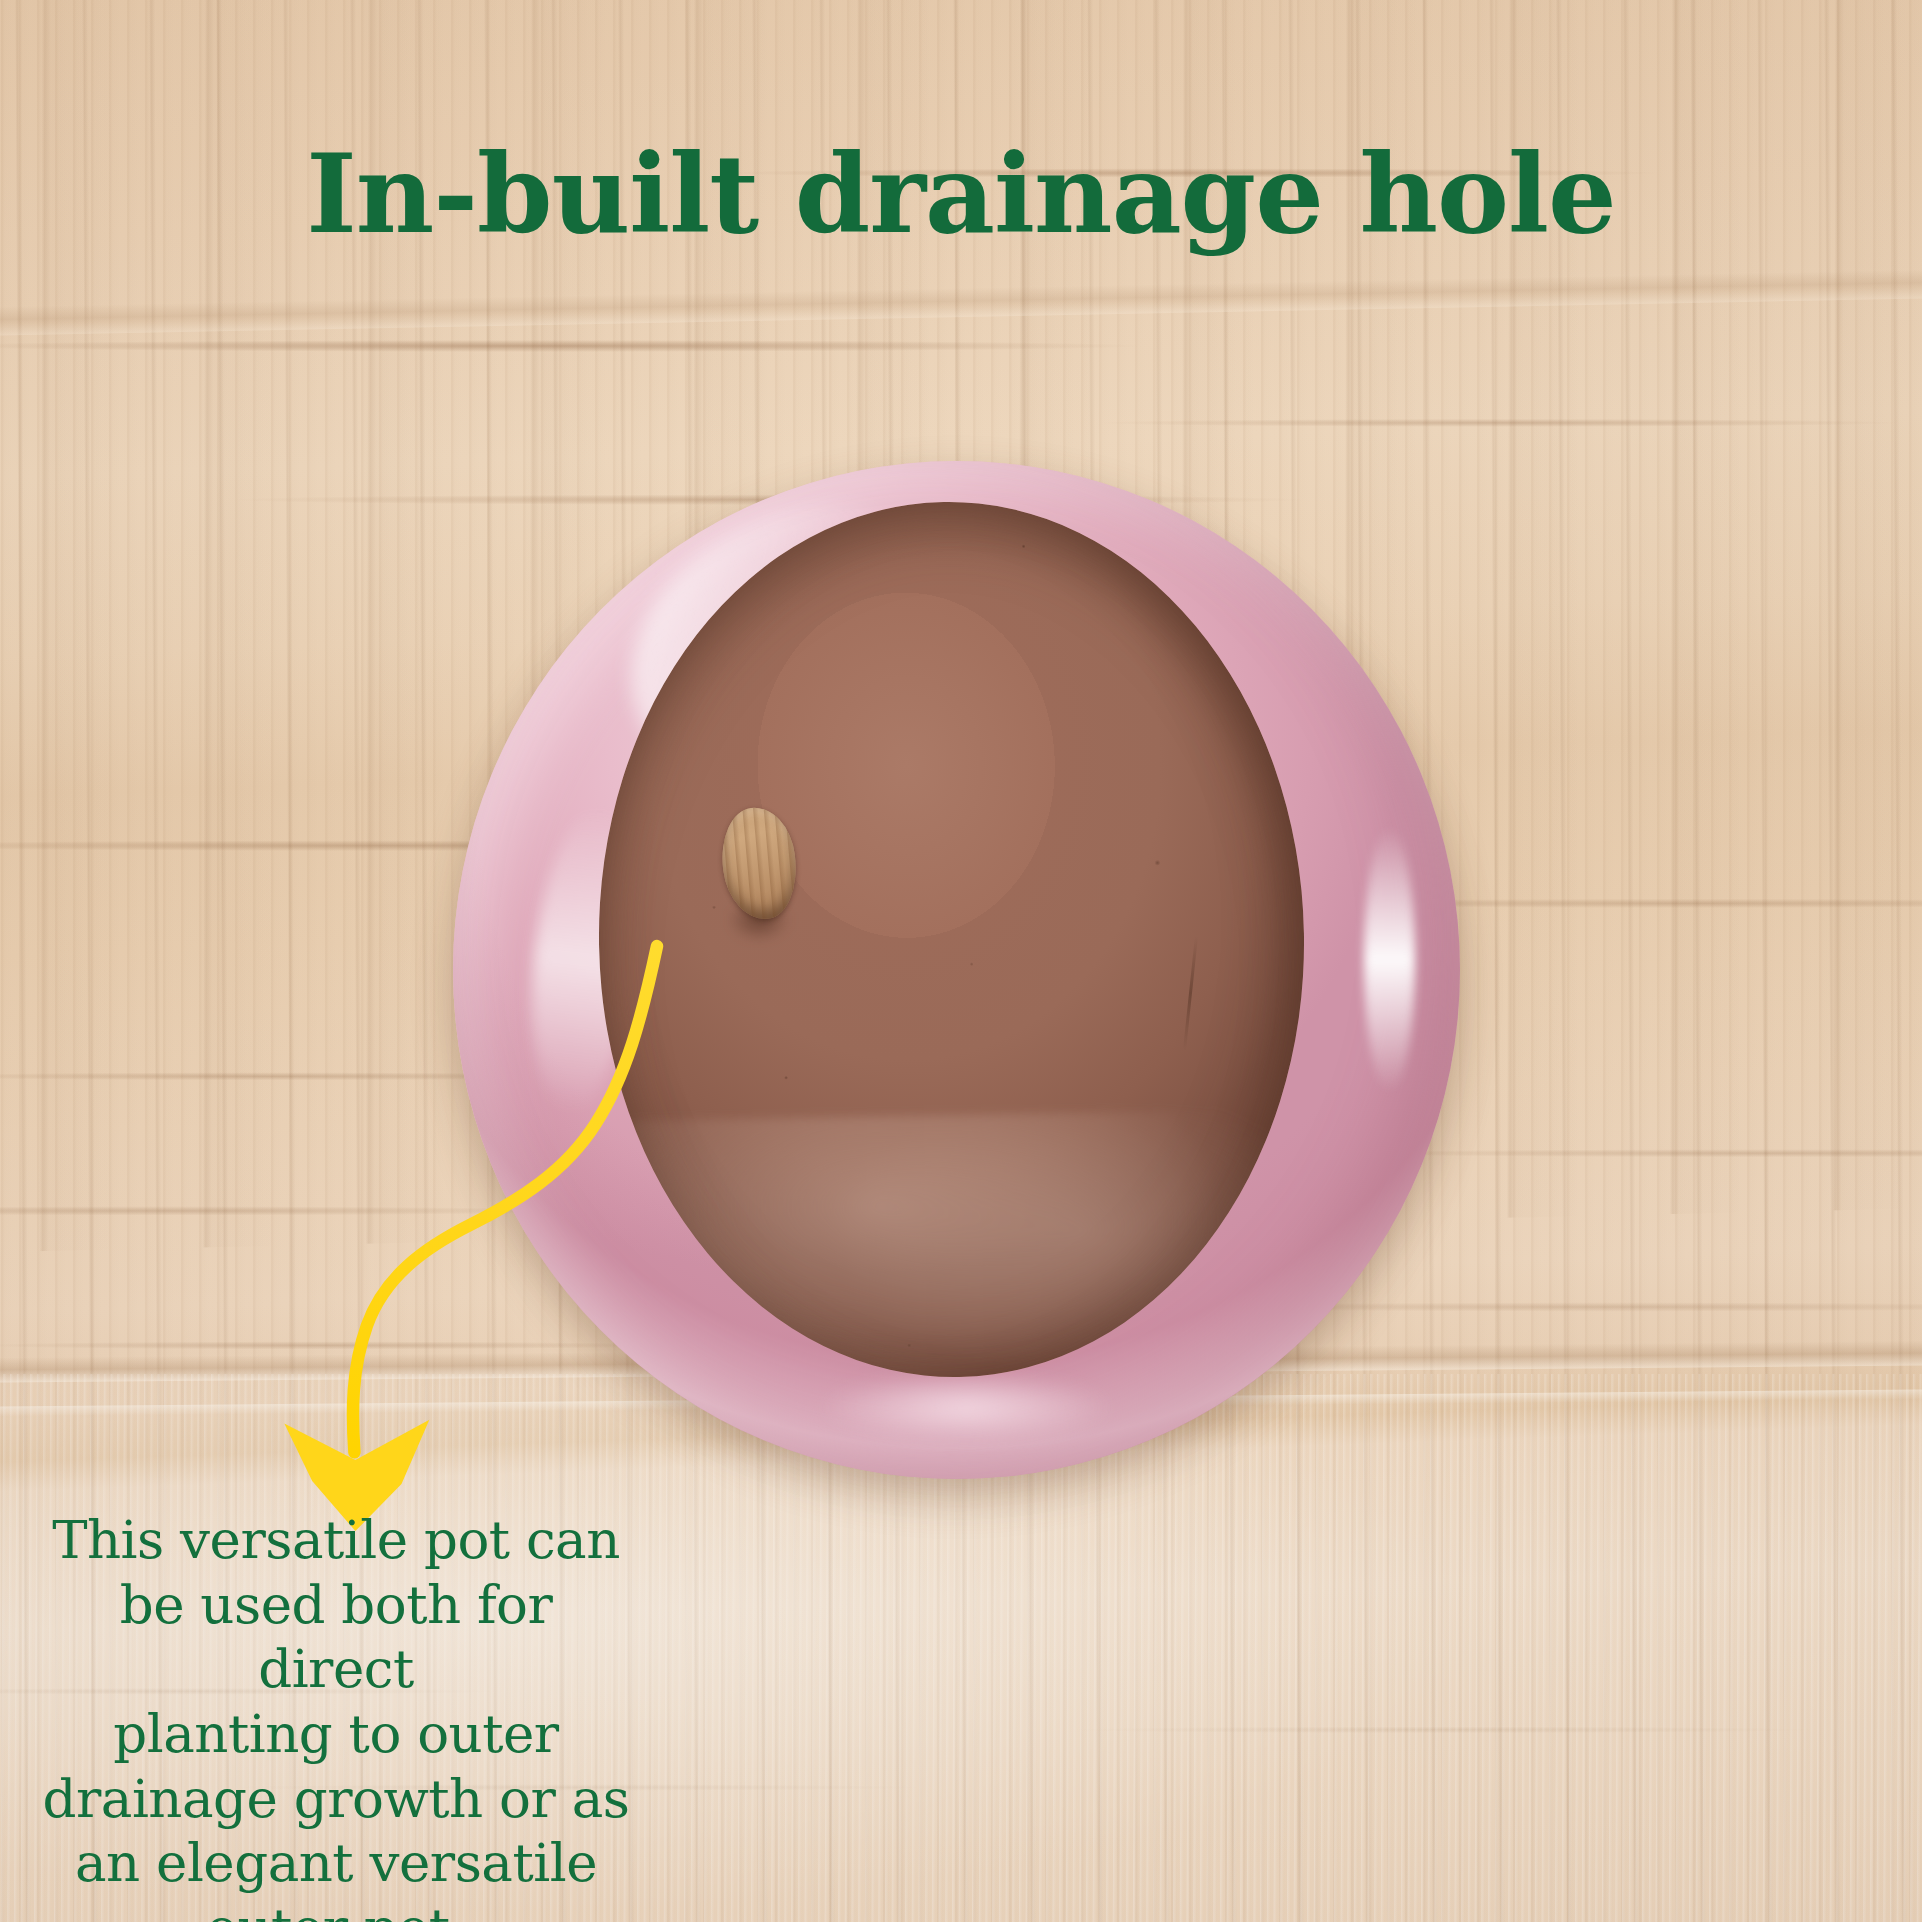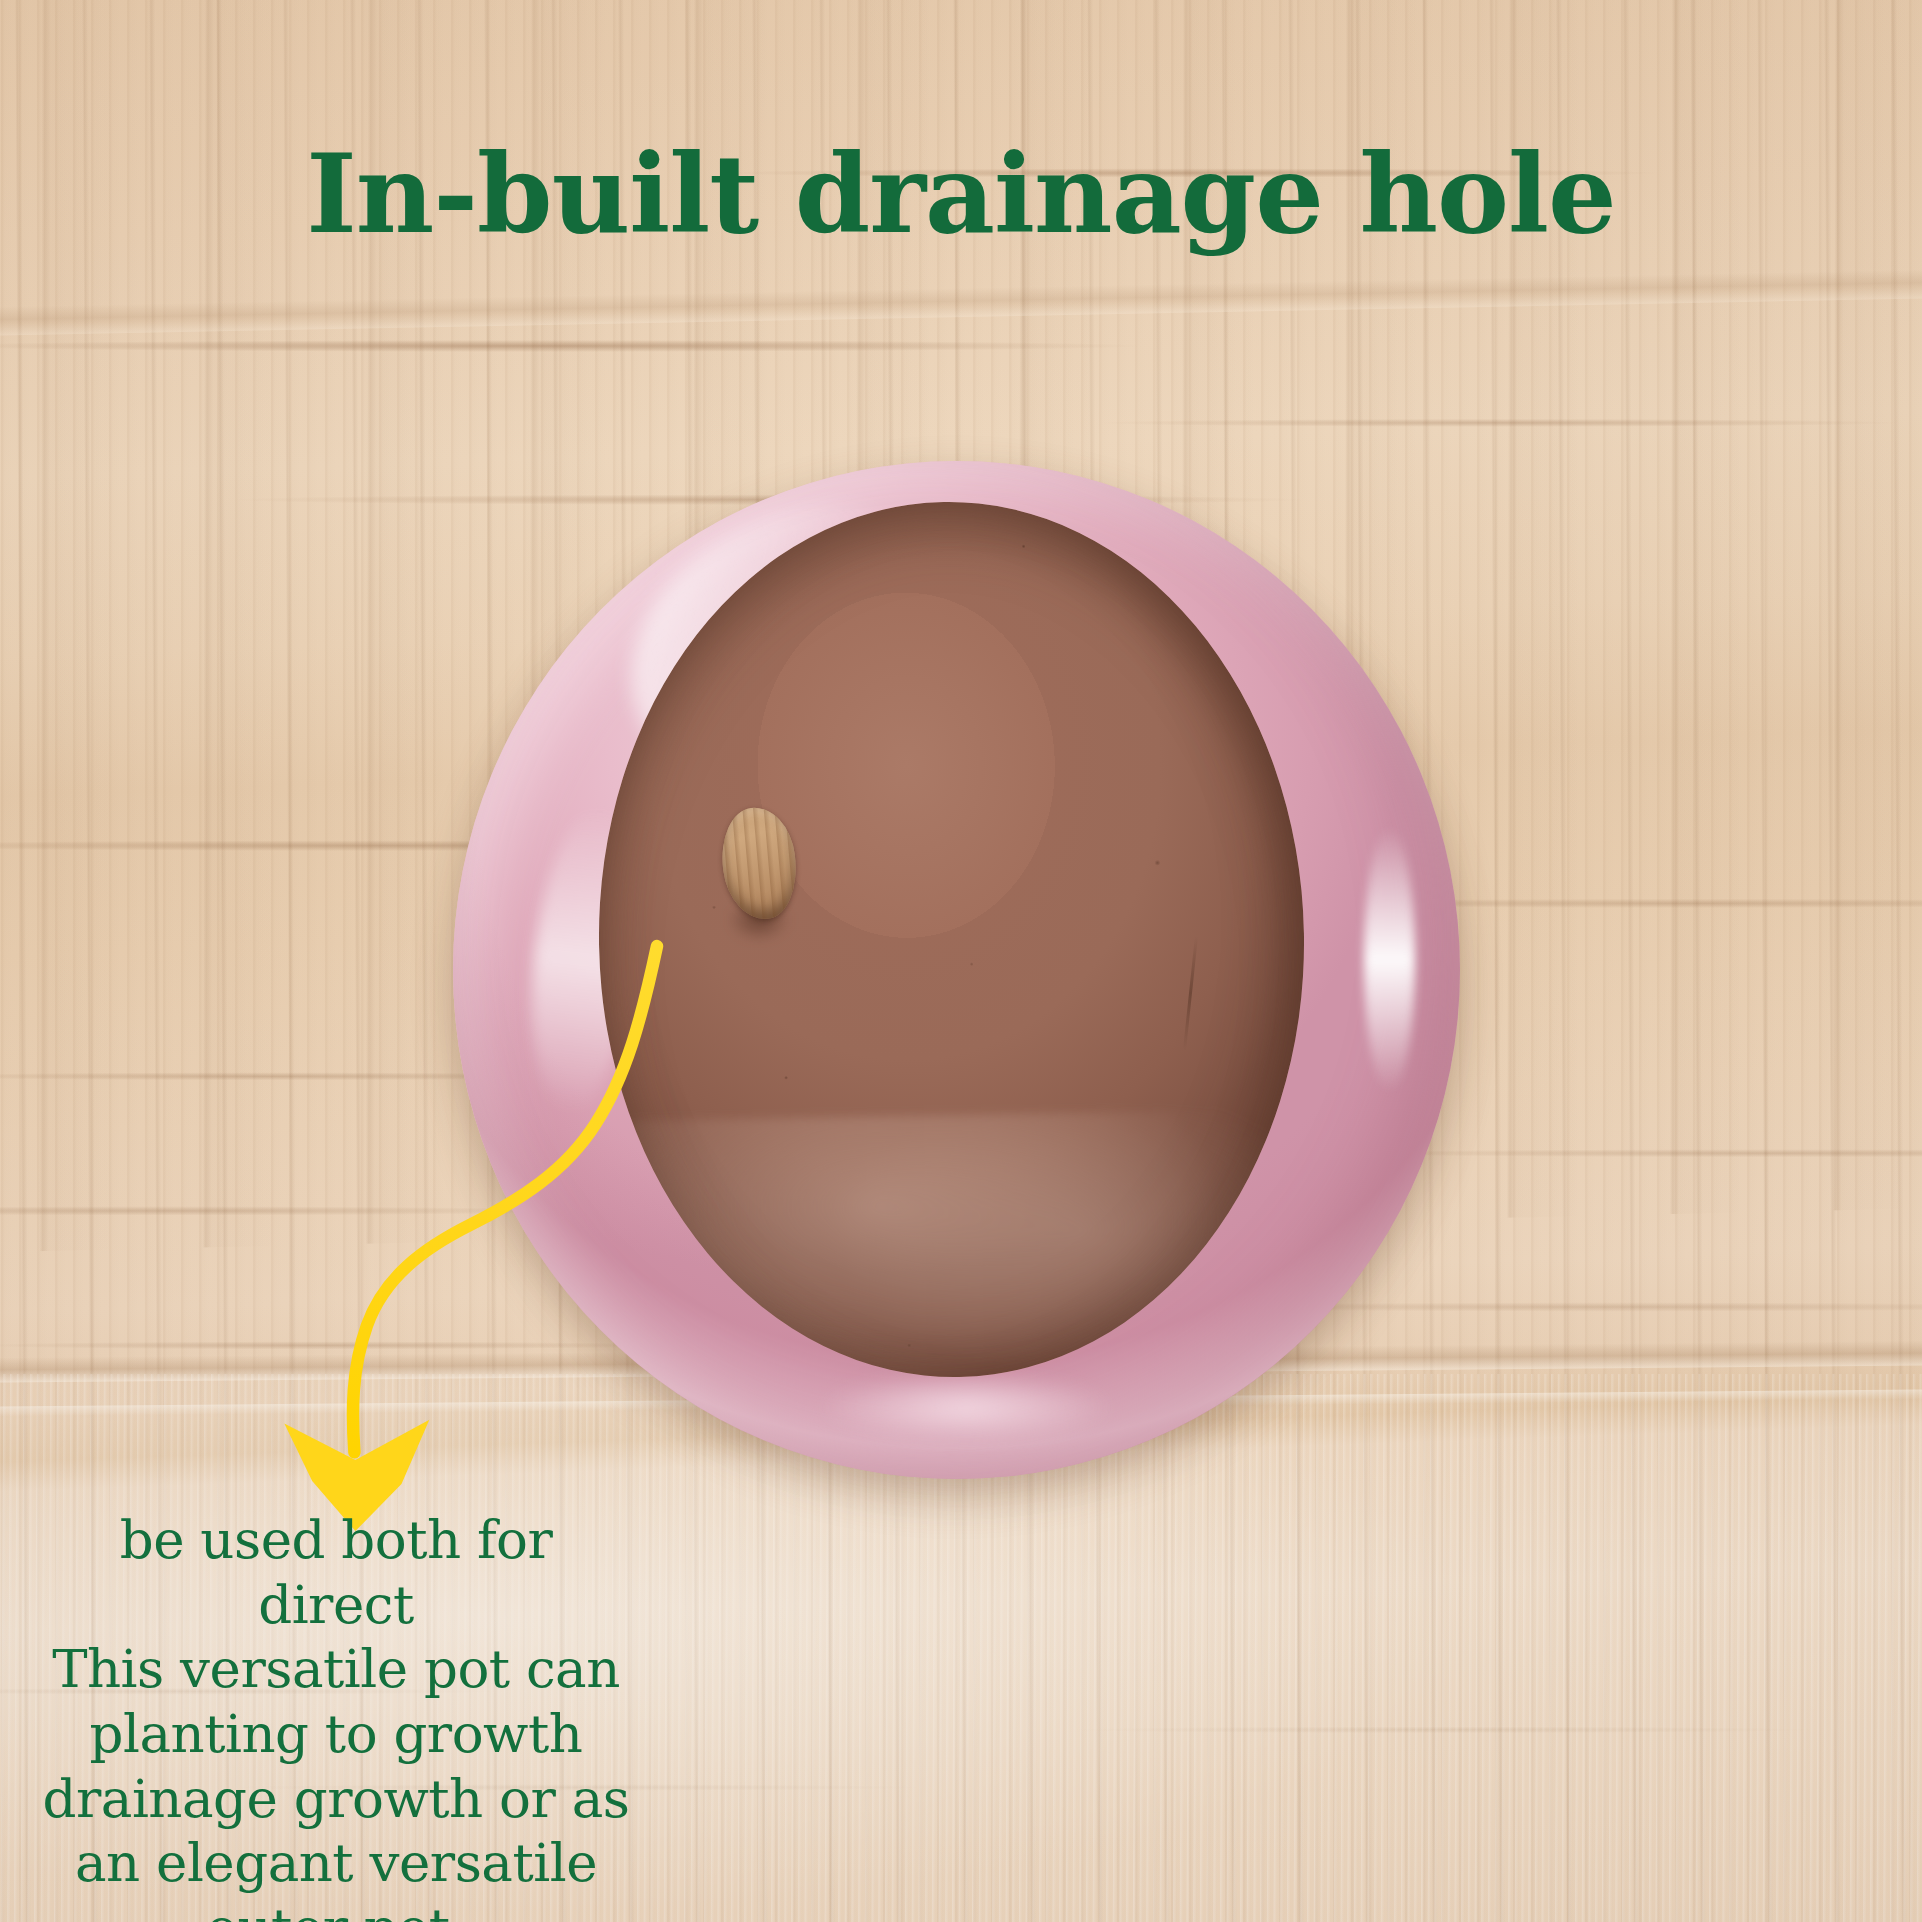--- a/index.html
+++ b/index.html
@@ -353,22 +353,22 @@
              L 418 1545
              L 370 1594
              L 325 1542 Z" fill="#FFD61A"></path>
   </svg>
 
   <div class="headline">
     <span class="l1">In-built drainage hole</span>
   </div>
 
   <div class="caption">
+    <div>This versatile pot can</div>
     <div>be used both for direct</div>
-    <div>This versatile pot can</div>
-    <div>planting to growth</div>
+    <div>planting to outer</div>
     <div>drainage growth or as</div>
     <div>an elegant versatile</div>
     <div>outer pot.</div>
   </div>
 
 </div>
 
 
 </body></html>

